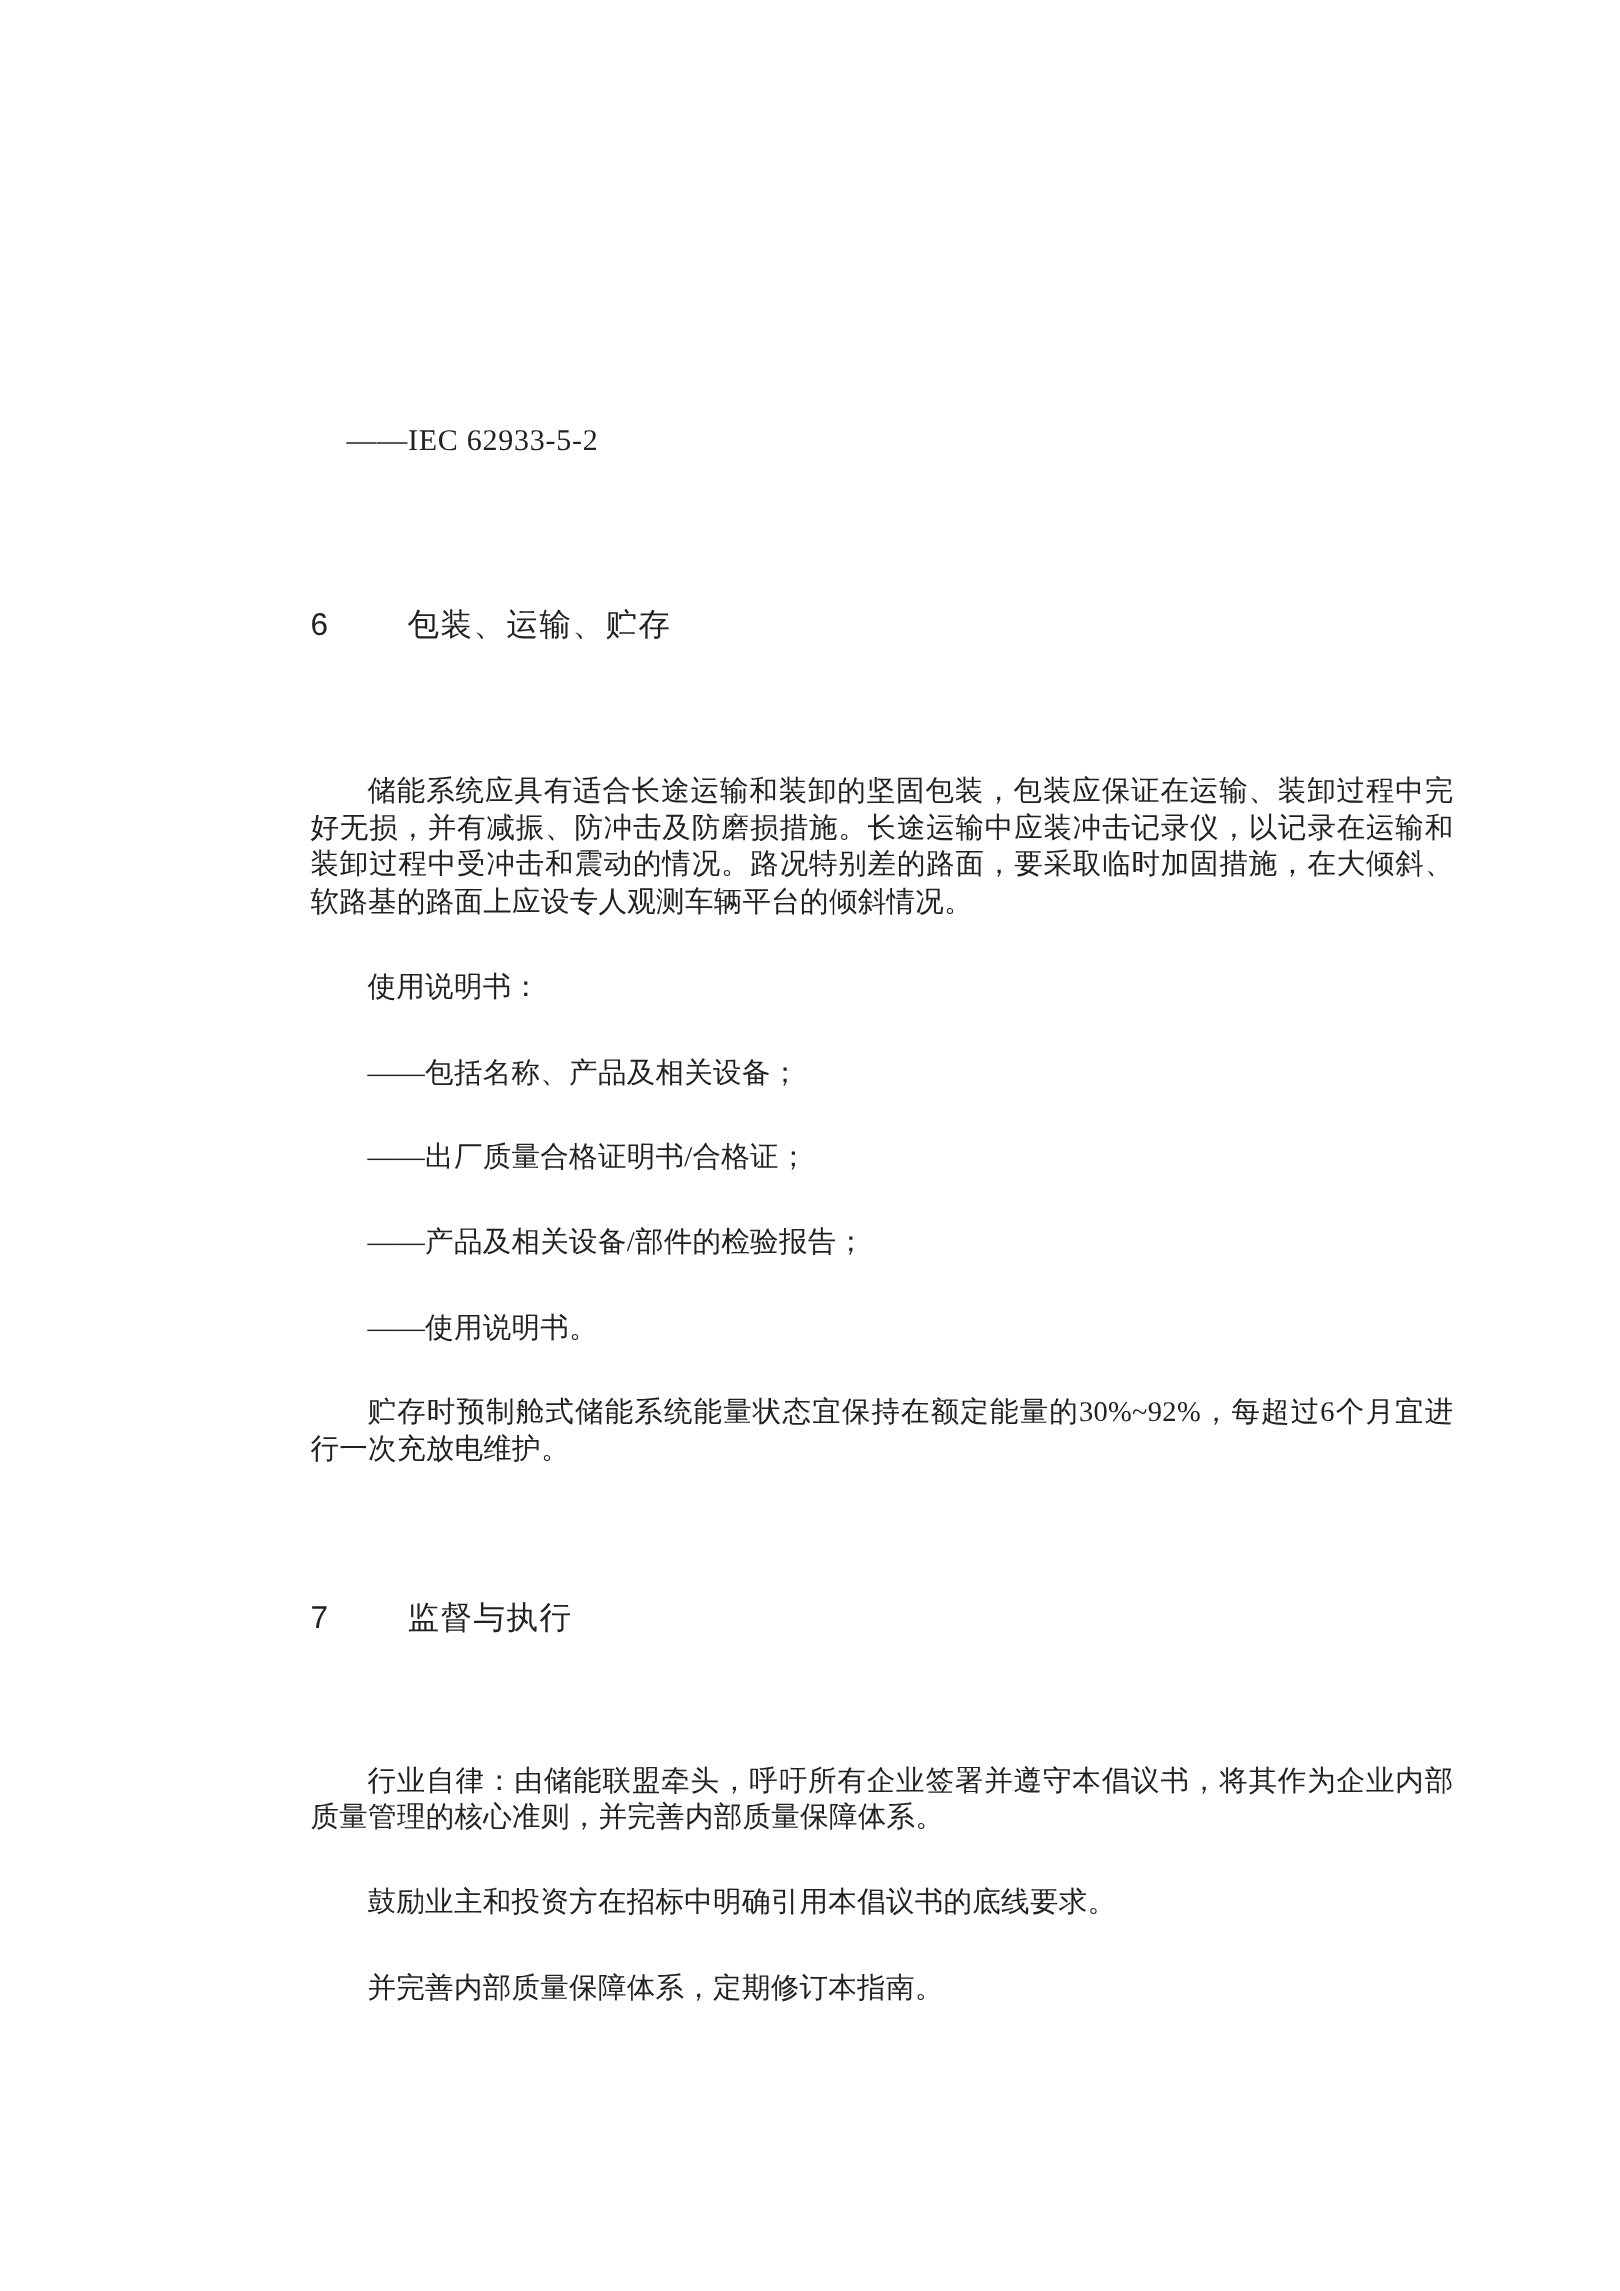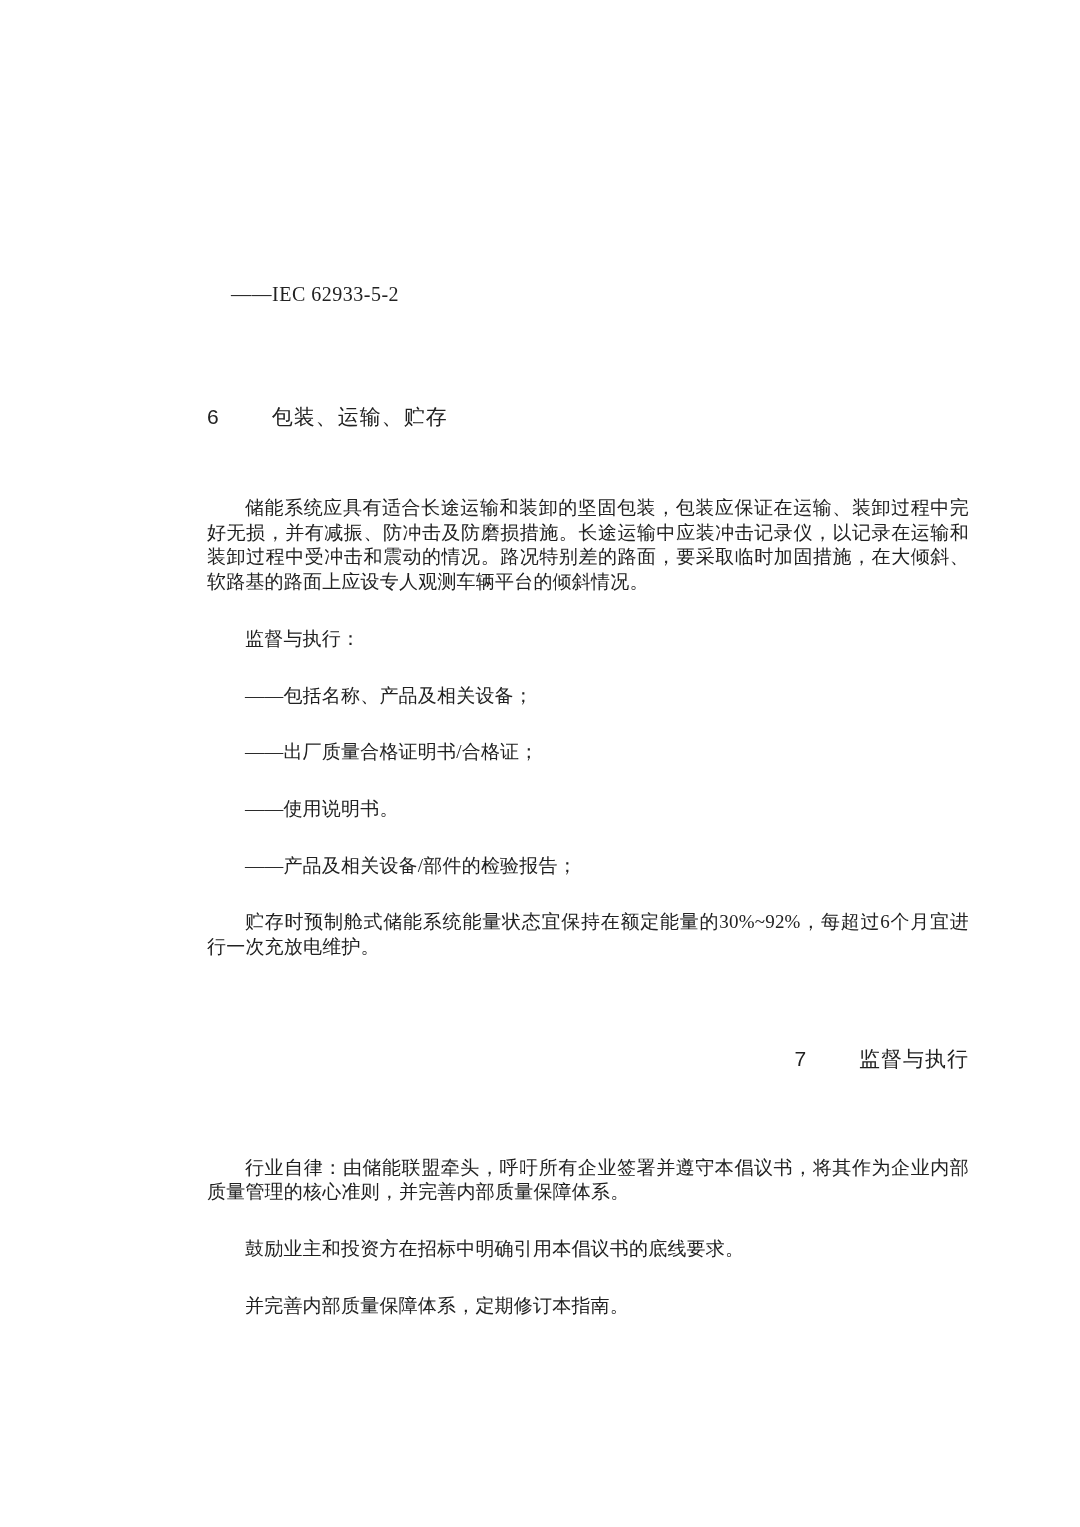--- a/index.html
+++ b/index.html
@@ -37,22 +37,22 @@
     font-weight: normal;
     font-size: 21px;
     line-height: 30px;
     letter-spacing: 1px;
   }
   .section-heading .sec-num {
     display: inline-block;
     margin-right: 0.95em;
   }
   #sec6-heading { margin-top: 47px; }
-  #sec7-heading { margin-top: 20px; text-align: right; }
-  .section-body { }
+  #sec7-heading { margin-top: 20px; }
+  .section-body { margin-top: 20px; }
   #sec7-body { margin-top: 18px; }
   .para {
     font-size: 19px;
     line-height: 24.7px;
     text-indent: 2em;
     text-align: justify;
     letter-spacing: 0.2px;
   }
   .footer {
     margin-top: 545px;
@@ -71,25 +71,25 @@
   <div class="content">
 
     <p class="ref-line">——IEC 62933-5-2</p>
 
     <h2 class="section-heading" id="sec6-heading">
       <span class="sec-num">6</span><span class="sec-title">包装、运输、贮存</span>
     </h2>
 
     <div class="section-body" id="sec6-body">
       <p class="para">储能系统应具有适合长途运输和装卸的坚固包装，包装应保证在运输、装卸过程中完好无损，并有减振、防冲击及防磨损措施。长途运输中应装冲击记录仪，以记录在运输和装卸过程中受冲击和震动的情况。路况特别差的路面，要采取临时加固措施，在大倾斜、软路基的路面上应设专人观测车辆平台的倾斜情况。</p>
-      <p class="para">监督与执行：</p>
+      <p class="para">使用说明书：</p>
       <p class="para">——包括名称、产品及相关设备；</p>
       <p class="para">——出厂质量合格证明书/合格证；</p>
+      <p class="para">——产品及相关设备/部件的检验报告；</p>
       <p class="para">——使用说明书。</p>
-      <p class="para">——产品及相关设备/部件的检验报告；</p>
       <p class="para">贮存时预制舱式储能系统能量状态宜保持在额定能量的30%~92%，每超过6个月宜进行一次充放电维护。</p>
     </div>
 
     <h2 class="section-heading" id="sec7-heading">
       <span class="sec-num">7</span><span class="sec-title">监督与执行</span>
     </h2>
 
     <div class="section-body" id="sec7-body">
       <p class="para">行业自律：由储能联盟牵头，呼吁所有企业签署并遵守本倡议书，将其作为企业内部质量管理的核心准则，并完善内部质量保障体系。</p>
       <p class="para">鼓励业主和投资方在招标中明确引用本倡议书的底线要求。</p>

